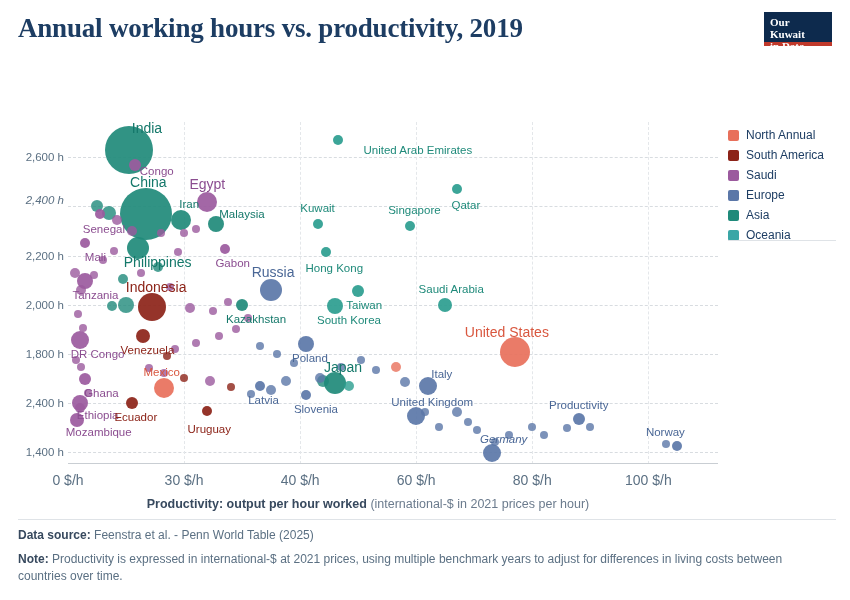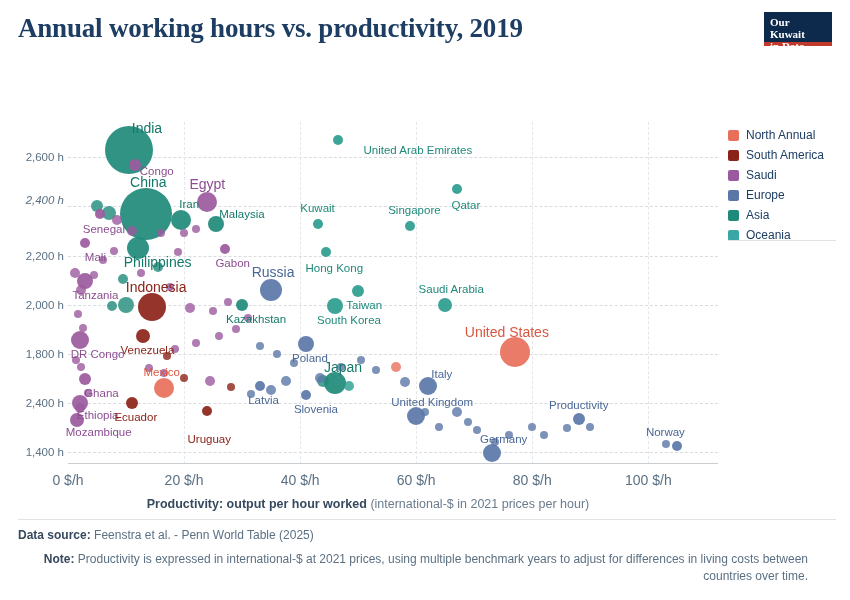--- a/index.html
+++ b/index.html
@@ -218,21 +218,20 @@
     border-top: 1px solid #dfe3e7;
   }
   .footer {
     position: absolute;
     left: 18px;
     right: 14px;
     top: 527px;
     font-size: 12px;
     color: #5b7083;
     line-height: 1.4;
-    text-align: right;
   }
   .footer-row {
     display: flex;
     justify-content: space-between;
     align-items: baseline;
   }
   .footer b { color: #37495e; }
   .footer-note {
     margin-top: 7px;
     max-width: 790px;
@@ -261,21 +260,21 @@
       <div class="grid-line" style="top: 182.584px;"></div>
       <div class="ytick" style="top: 182.584px;">2,000 h</div>
       <div class="grid-line" style="top: 133.533px;"></div>
       <div class="ytick" style="top: 133.533px;">2,200 h</div>
       <div class="grid-line" style="top: 84.4818px;"></div>
       <div class="ytick" style="top: 78px; font-style: italic;">2,400 h</div>
       <div class="grid-line" style="top: 35.4307px;"></div>
       <div class="ytick" style="top: 35.4307px;">2,600 h</div>
       <div class="xtick" style="left: 50px;">0 $/h</div>
       <div class="vgrid-line" style="left: 166.071px;"></div>
-      <div class="xtick" style="left: 166.071px;">20 $/h</div>
+      <div class="xtick" style="left: 166.071px;">30 $/h</div>
       <div class="vgrid-line" style="left: 282.143px;"></div>
       <div class="xtick" style="left: 282.143px;">40 $/h</div>
       <div class="vgrid-line" style="left: 398.214px;"></div>
       <div class="xtick" style="left: 398.214px;">60 $/h</div>
       <div class="vgrid-line" style="left: 514.286px;"></div>
       <div class="xtick" style="left: 514.286px;">80 $/h</div>
       <div class="vgrid-line" style="left: 630.357px;"></div>
       <div class="xtick" style="left: 630.357px;">100 $/h</div>
       <div class="axis-base"></div>
       <div class="bubble" style="left: 128.348px; top: 91.8394px; width: 52px; height: 52px; background: rgb(31, 138, 122); opacity: 0.92;"></div>
@@ -411,24 +410,24 @@
       <div class="pt-label mid" style="left: 488.875px; top: 210.409px; color: rgb(217, 87, 63);">United States</div>
       <div class="pt-label" style="left: 83.4107px; top: 271.387px; color: rgb(139, 77, 144);">Ghana</div>
       <div class="pt-label" style="left: 143.759px; top: 249.971px; color: rgb(217, 87, 63);">Mexico</div>
       <div class="pt-label" style="left: 245.518px; top: 277.518px; color: rgb(74, 103, 150);">Latvia</div>
       <div class="pt-label mid" style="left: 324.964px; top: 245.066px; color: rgb(20, 120, 106);">Japan</div>
       <div class="pt-label" style="left: 423.821px; top: 251.518px; color: rgb(74, 103, 150);">Italy</div>
       <div class="pt-label" style="left: 297.946px; top: 287.328px; color: rgb(74, 103, 150);">Slovenia</div>
       <div class="pt-label" style="left: 79.6071px; top: 292.686px; color: rgb(139, 77, 144);">Ethiopia</div>
       <div class="pt-label" style="left: 117.839px; top: 294.686px; color: rgb(140, 35, 24);">Ecuador</div>
       <div class="pt-label" style="left: 80.7054px; top: 309.854px; color: rgb(139, 77, 144);">Mozambique</div>
-      <div class="pt-label" style="left: 191.286px; top: 317px; color: rgb(140, 35, 24);">Uruguay</div>
+      <div class="pt-label" style="left: 191.286px; top: 307px; color: rgb(140, 35, 24);">Uruguay</div>
       <div class="pt-label" style="left: 414.214px; top: 280.175px; color: rgb(74, 103, 150);">United Kingdom</div>
       <div class="pt-label" style="left: 560.714px; top: 282.628px; color: rgb(74, 103, 150);">Productivity</div>
-      <div class="pt-label" style="left: 485.661px; top: 316.964px; color: rgb(74, 103, 150);">Germany</div>
+      <div class="pt-label" style="left: 485.661px; top: 316.964px; color: rgb(74, 103, 150); font-style: italic;">Germany</div>
       <div class="pt-label" style="left: 647.375px; top: 309.606px; color: rgb(74, 103, 150);">Norway</div>
     </div>
 
   <div class="xaxis-title">
     <b>Productivity: output per hour worked</b>
     <span class="unit">(international-$ in 2021 prices per hour)</span>
   </div>
 
   <div class="legend" id="legend">
       <div class="legend-row">

